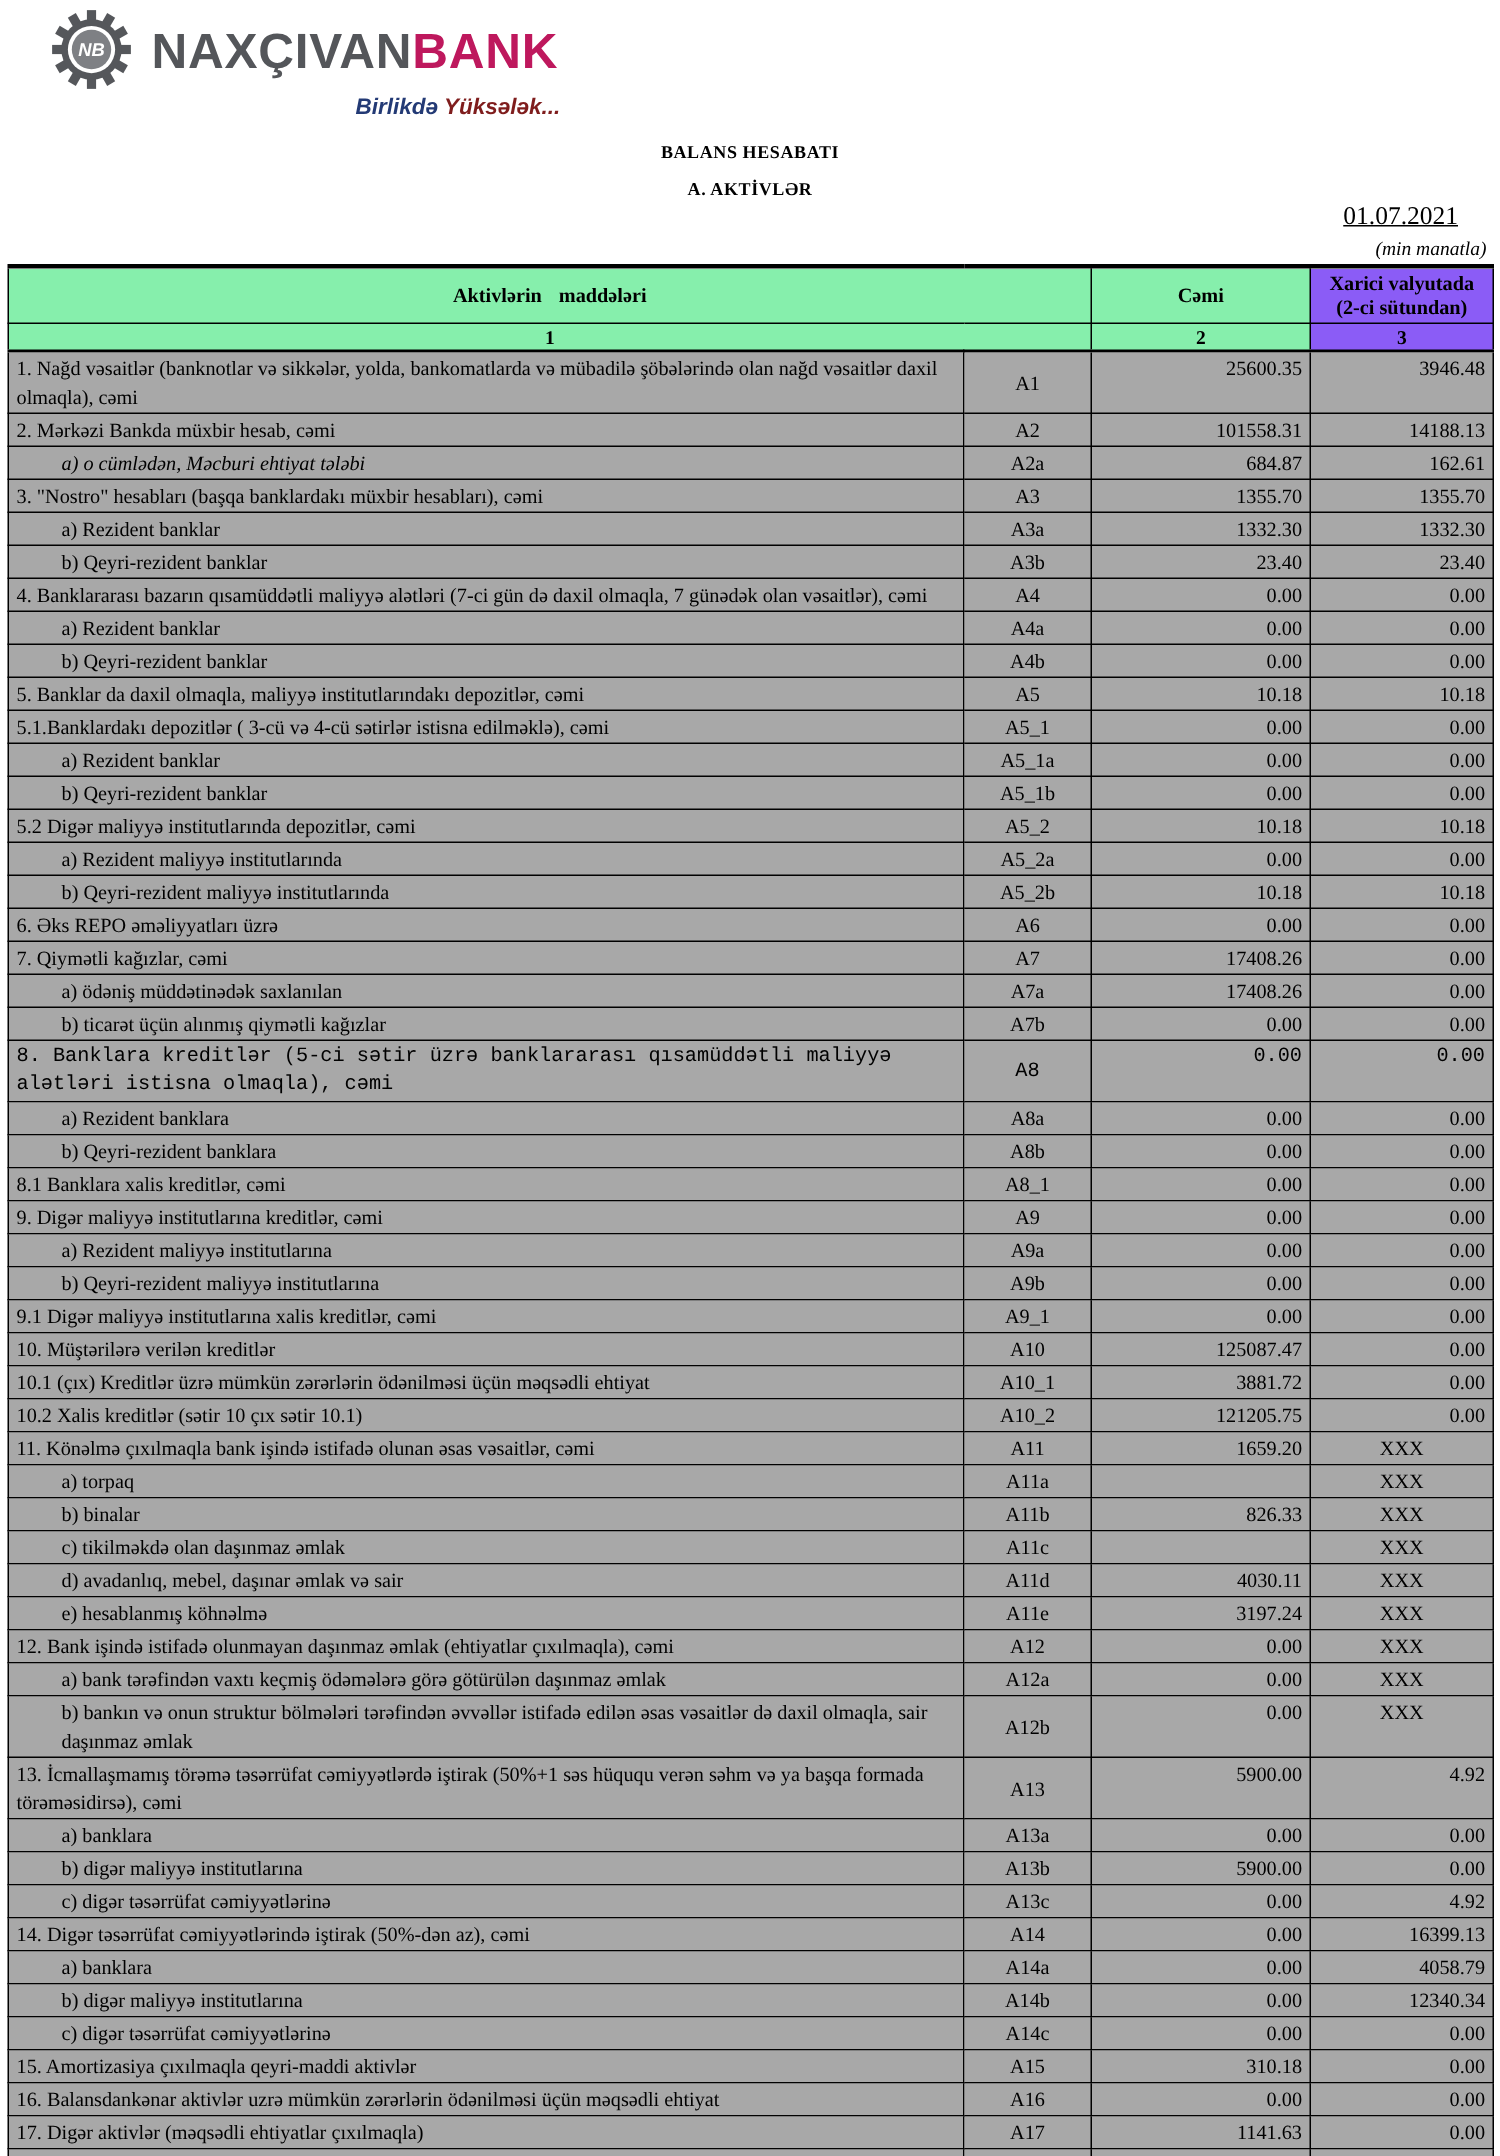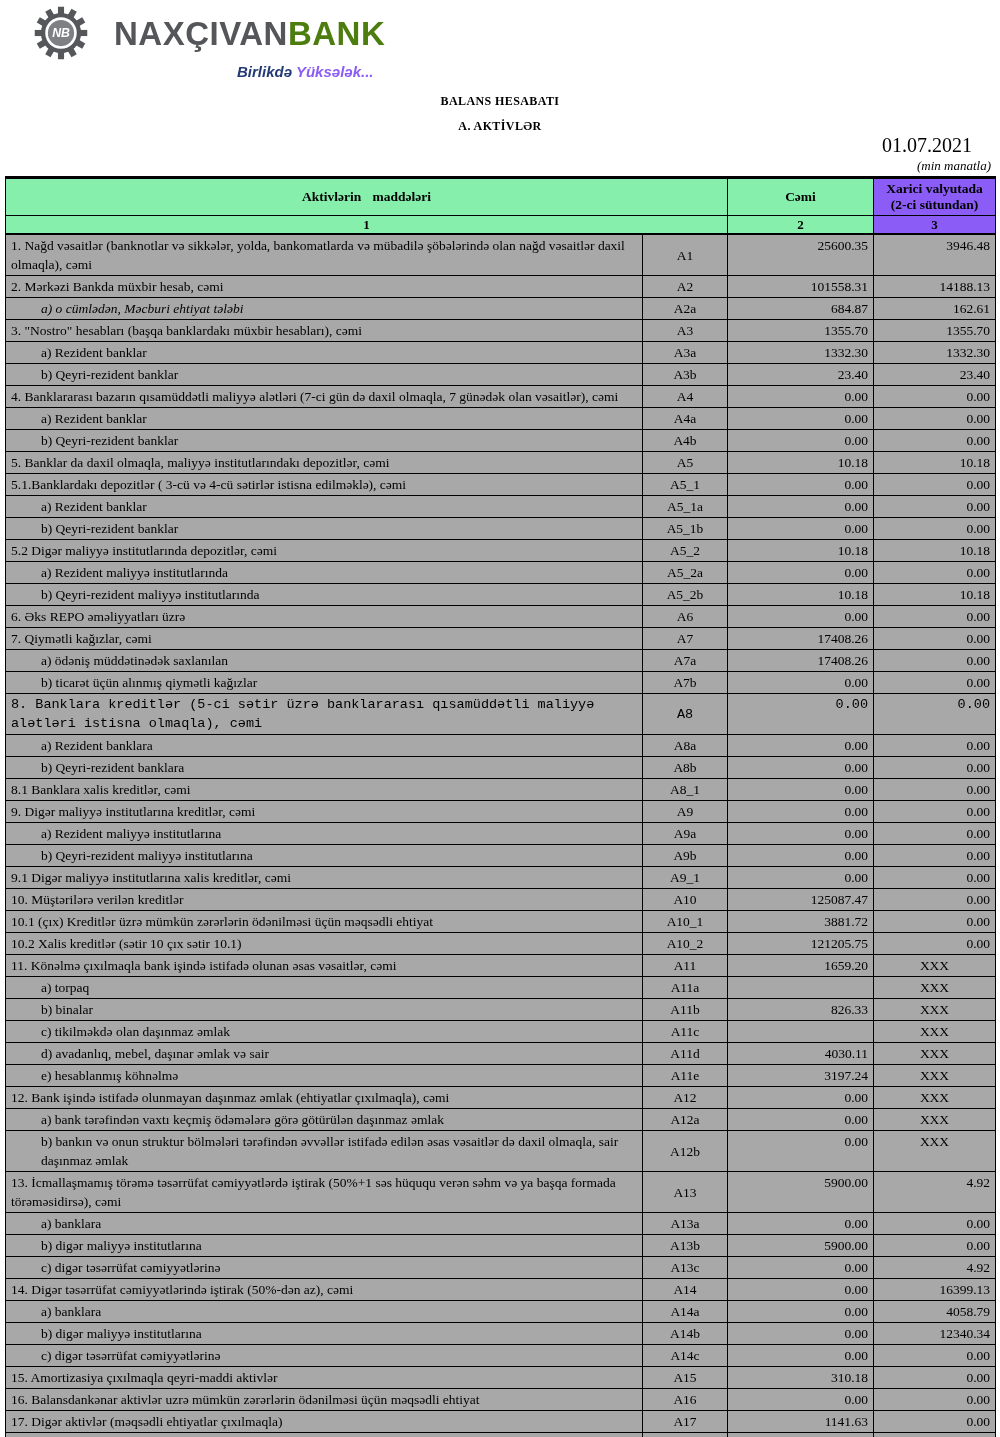--- a/index.html
+++ b/index.html
@@ -7,46 +7,46 @@
     width: 1000px;
     min-height: 1437px;
     background: #ffffff;
     color: #000;
     font-family: "Liberation Serif", serif;
   }
   .page { position: relative; width: 1000px; }
 
   
   .header { position: relative; height: 176px; }
-  .logo { position: absolute; left: 33px; top: 5px; display: flex; align-items: center; gap: 25px; }
+  .logo { position: absolute; left: 33px; top: 5px; display: flex; align-items: center; gap: 12px; }
   .gear svg { display: block; }
   .wordmark {
     font-family: "Liberation Sans", sans-serif;
     font-weight: 700;
     font-size: 33px;
     letter-spacing: .5px;
     color: #54565a;
     line-height: 1;
     white-space: nowrap;
   }
-  .wordmark .sec { color: #4d7c0f; }
+  .wordmark .sec { color: #be185d; }
   .tagline {
     position: absolute; left: 237px; top: 63px;
     font-family: "Liberation Sans", sans-serif;
     font-style: italic; font-weight: 700; font-size: 15px;
     white-space: nowrap;
   }
   .tagline .t1 { color: #233a75; }
-  .tagline .t2 { color: #8b5cf6; }
+  .tagline .t2 { color: #7f1d1d; }
   .title-block {
     position: absolute; top: 89px; left: 0; width: 100%;
     text-align: center; font-weight: 700; font-size: 12px; line-height: 25px;
     letter-spacing: .4px;
   }
-  .date { position: absolute; top: 134px; right: 28px; font-size: 20px; font-weight: 400; }
+  .date { position: absolute; top: 134px; right: 28px; font-size: 17px; font-weight: 400; text-decoration: underline; }
   .unit { position: absolute; top: 158px; right: 9px; font-size: 13px; font-style: italic; }
 
   
   table.sheet {
     border-collapse: collapse;
     table-layout: fixed;
     margin-left: 5px;
     width: 990px;
     border-top: 3px solid #000;
     border-bottom: 4px solid #000;

